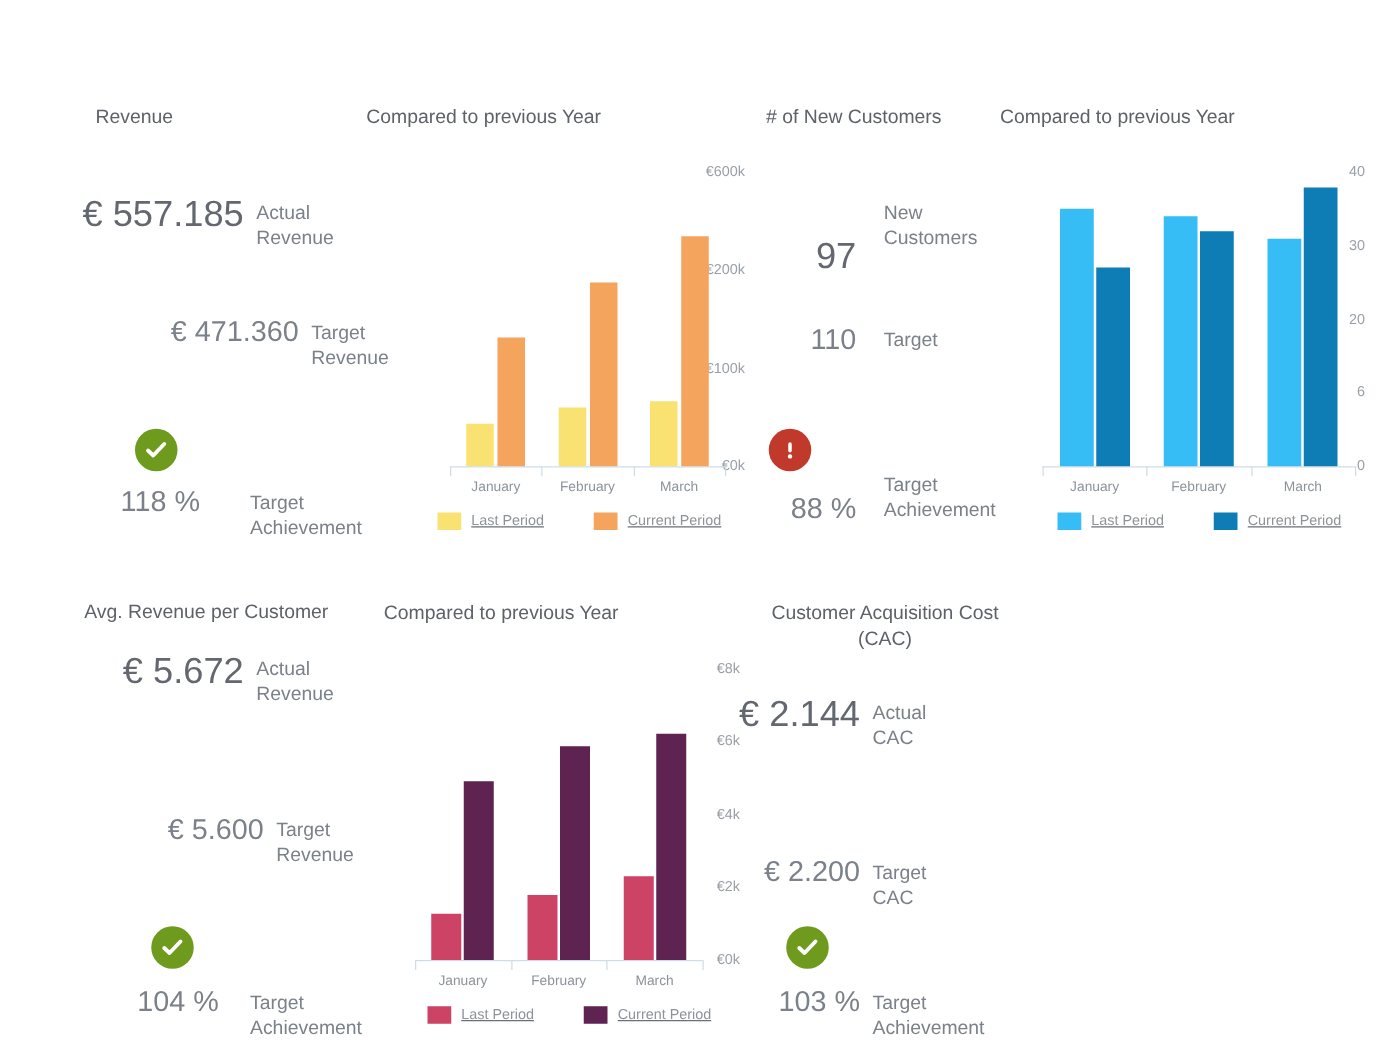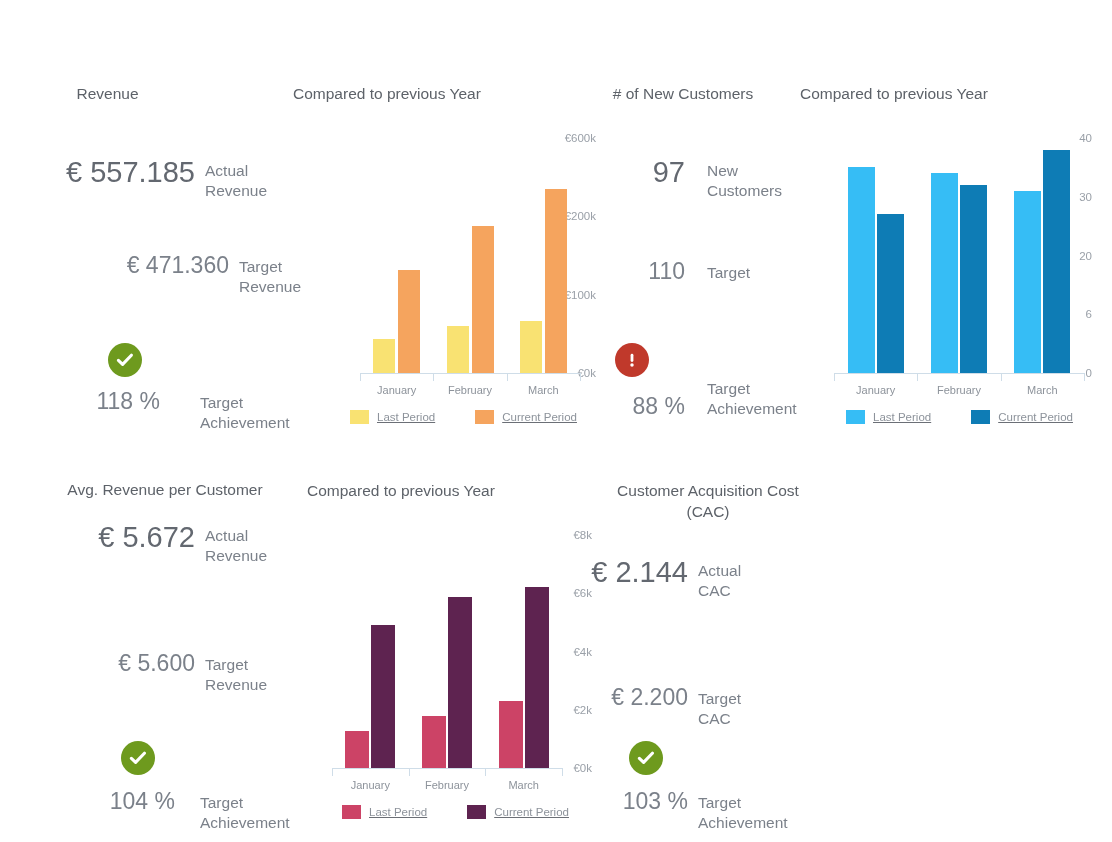--- a/index.html
+++ b/index.html
@@ -78,21 +78,21 @@
 
 
   <div class="panel-title" style="left:30px; top:84px; width:155px;">Revenue</div>
 
   <div class="kpi">
     <div class="kpi-row" style="left:0px; top:156px; width:305px;">
       <div class="kpi-value big" style="width:195px;padding-left:44px;">€ 557.185</div>
       <div class="kpi-label">Actual
 Revenue</div>
     </div>
-    <div class="kpi-row" style="left:6px; top:252px; width:305px;padding-left:28px;">
+    <div class="kpi-row" style="left:16px; top:252px; width:305px;padding-left:28px;">
       <div class="kpi-value mid" style="width:195px;">€ 471.360</div>
       <div class="kpi-label">Target
 Revenue</div>
     </div>
     <div class="status-icon" style="left:108px; top:343px; background:#6e9a1e;">
       <svg width="20" height="20" viewBox="0 0 20 20" aria-hidden="true">
         <path d="M3.4 10.4 L7.6 14.4 L16.4 5.2" fill="none" stroke="#ffffff" stroke-width="3.1" stroke-linecap="round" stroke-linejoin="round"></path>
       </svg>
     </div>
     <div class="kpi-row" style="left:0px; top:388px; width:305px;">
@@ -133,21 +133,21 @@
           <span class="swatch" style="background: rgb(245, 164, 94);"></span>
           <span class="legend-label">Current Period</span>
         </div>
       </div>
     </div>
 
   <div class="panel-title" style="left:588px; top:84px; width:190px;"># of New Customers</div>
 
   <div class="kpi">
     <div class="kpi-row" style="left:560px; top:156px; width:260px;">
-      <div class="kpi-value big" style="width:125px;">97</div>
+      <div class="kpi-value big" style="width:125px;margin-top:33px;">97</div>
       <div class="kpi-label" style="margin-left:22px;">New
 Customers</div>
     </div>
     <div class="kpi-row" style="left:560px; top:258px; width:260px;">
       <div class="kpi-value mid" style="width:125px;">110</div>
       <div class="kpi-label" style="margin-left:22px;">Target</div>
     </div>
     <div class="status-icon" style="left:615px; top:343px; background:#c0392b;">
       <svg width="20" height="20" viewBox="0 0 20 20" aria-hidden="true">
         <rect x="8.6" y="3.8" width="2.8" height="8.2" rx="1.4" fill="#ffffff"></rect>
@@ -198,21 +198,21 @@
 
   <div class="panel-title" style="left:40px; top:480px; width:250px;">Avg. Revenue per Customer</div>
 
   <div class="kpi">
     <div class="kpi-row" style="left:0px; top:521px; width:320px;">
       <div class="kpi-value big" style="width:195px;">€ 5.672</div>
       <div class="kpi-label">Actual
 Revenue</div>
     </div>
     <div class="kpi-row" style="left:0px; top:650px; width:320px;">
-      <div class="kpi-value mid" style="width:195px;">€ 5.600</div>
+      <div class="kpi-value mid" style="width:195px;margin-left:16px;">€ 5.600</div>
       <div class="kpi-label">Target
 Revenue</div>
     </div>
     <div class="status-icon" style="left:121px; top:741px; background:#6e9a1e;">
       <svg width="20" height="20" viewBox="0 0 20 20" aria-hidden="true">
         <path d="M3.4 10.4 L7.6 14.4 L16.4 5.2" fill="none" stroke="#ffffff" stroke-width="3.1" stroke-linecap="round" stroke-linejoin="round"></path>
       </svg>
     </div>
     <div class="kpi-row" style="left:0px; top:788px; width:320px;">
       <div class="kpi-value pct" style="width:175px;">104 %</div>

